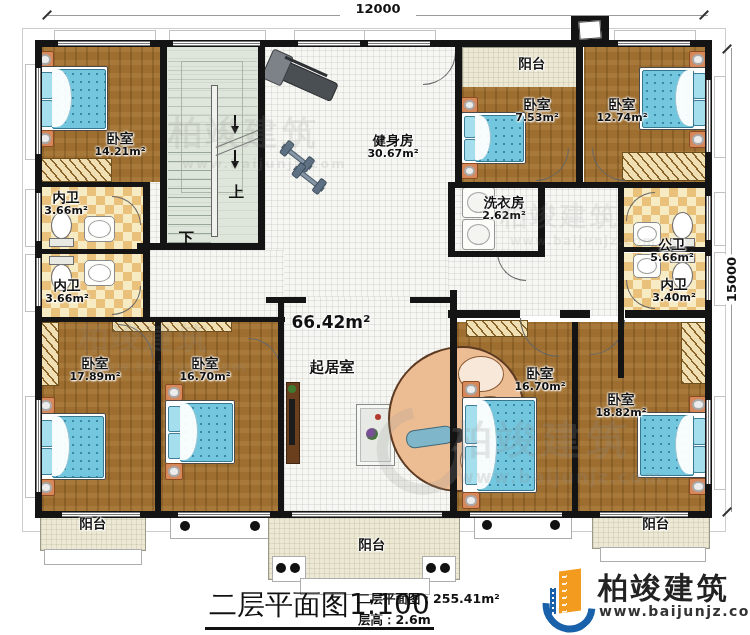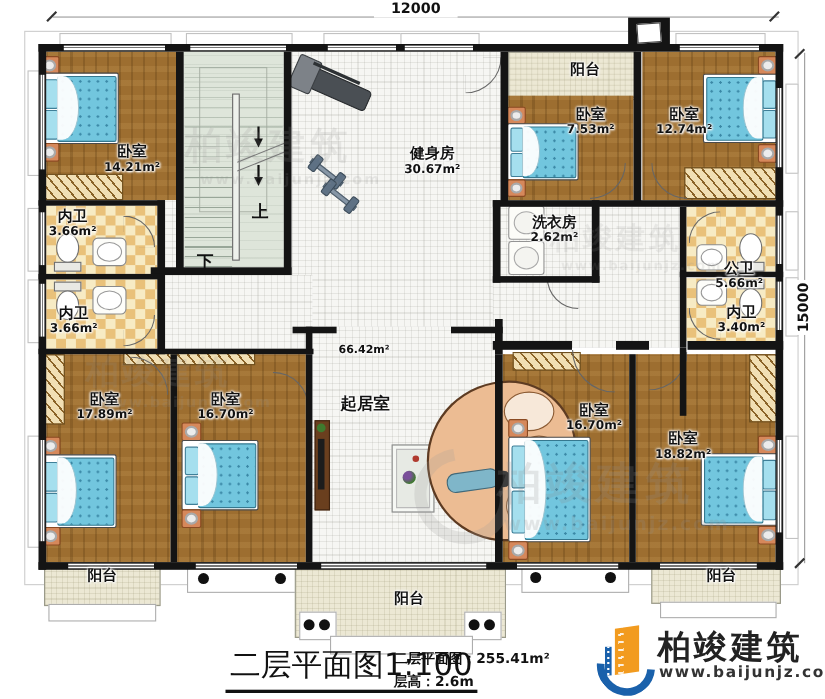--- a/index.html
+++ b/index.html
@@ -351,21 +351,21 @@
 </div>
 <div class="label" style="left:627px;top:189px;width:90px;margin-top:48px;">
   <span class="nm">公卫</span>
     <span class="ar">5.66m²</span>
 </div>
 <div class="label" style="left:629px;top:277px;width:90px;">
   <span class="nm">内卫</span>
     <span class="ar">3.40m²</span>
 </div>
 <div class="label" style="left:281px;top:313px;width:100px;">
-  <span class="ar" style="font-size:10px;">66.42m²</span>
+  <span class="ar" style="font-size:17px;">66.42m²</span>
 </div>
 <div class="label" style="left:282px;top:359px;width:100px;">
   <span class="nm" style="font-size:15px;">起居室</span>
 </div>
 <div class="label" style="left:45px;top:356px;width:100px;">
   <span class="nm">卧室</span>
     <span class="ar">17.89m²</span>
 </div>
 <div class="label" style="left:155px;top:356px;width:100px;">
   <span class="nm">卧室</span>

